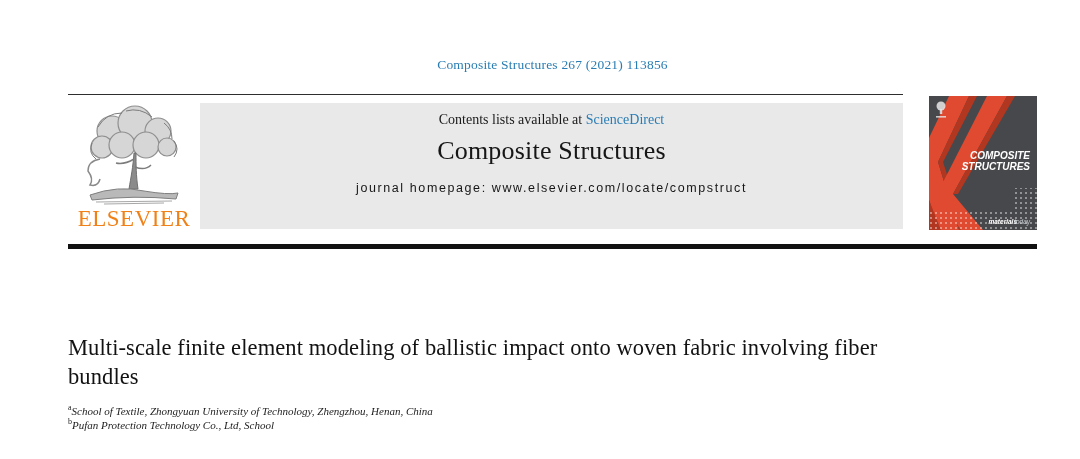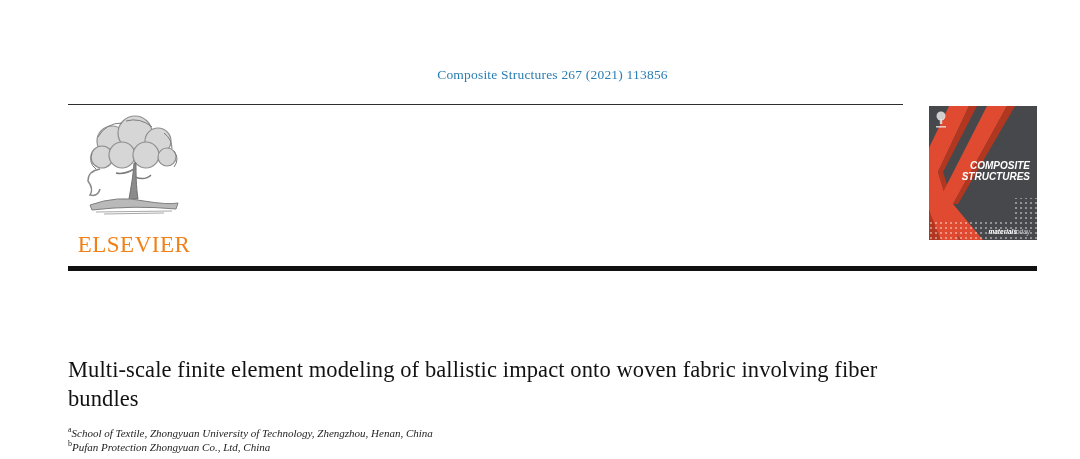--- a/index.html
+++ b/index.html
@@ -3,21 +3,21 @@
 <meta charset="utf-8">
 <style>
   * { margin: 0; padding: 0; box-sizing: border-box; }
   html, body { background: #ffffff; }
   body {
     width: 1080px; height: 459px;
     font-family: "Liberation Serif", serif;
     color: #1c1c1c;
     overflow: hidden;
   }
-  .page { width: 1080px; height: 459px; padding: 10px 43px 0 68px; position: relative; }
+  .page { width: 1080px; height: 459px; padding: 0 43px 0 68px; position: relative; }
 
   
   .citation {
     padding-top: 57px;
     text-align: center;
     font-size: 13.5px;
     color: #2a7db3;
     letter-spacing: 0.2px;
   }
 
@@ -32,21 +32,21 @@
   .logo-block {
     width: 132px;
     display: flex; flex-direction: column; align-items: center;
     padding-top: 2px;
   }
   .elsevier-word {
     font-size: 23px;
     color: #f08119;
     letter-spacing: 0.5px;
     line-height: 1;
-    margin-top: 18px;
+    margin-top: 2px;
   }
   .banner {
     flex: 1;
     background: #e9e9ea;
     height: 126px;
     text-align: center;
     padding-top: 9px;
   }
   .banner-line1 { font-size: 14px; color: #1a1a1a; }
   .banner-line1 .link { color: #2a7db3; }
@@ -112,20 +112,25 @@
           <path d="M22,54 q-12,2 -12,12 q6,8 2,14 q8,2 10,-6" fill="none" stroke="#8a8a8a" stroke-width="1.5"></path>
           <path d="M12,90 Q40,80 66,86 Q90,90 100,88 L98,94 Q56,90 14,95 Z" fill="#b9b9b9" stroke="#7f7f7f" stroke-width="1"></path>
           <g stroke="#909090" stroke-width="0.8">
             <line x1="18" y1="97" x2="94" y2="96"></line>
             <line x1="26" y1="99" x2="86" y2="98"></line>
           </g>
         </svg>
         <div class="elsevier-word">ELSEVIER</div>
       </div>
 
+      <div class="banner">
+        <div class="banner-line1"><span>Contents lists available at </span><span class="link">ScienceDirect</span></div>
+        <div class="banner-title">Composite Structures</div>
+        <div class="banner-homepage"><span>journal homepage: </span><span>www.elsevier.com/locate/compstruct</span></div>
+      </div>
     </div>
 
     <div class="cover-block">
       <svg width="108" height="134" viewBox="0 0 108 134">
         <rect x="0" y="0" width="108" height="134" fill="#47484c"></rect>
         <polygon points="20,0 40,0 9,66 30,134 10,134 0,104 0,42" fill="#e04a30"></polygon>
         <polygon points="40,0 48,0 14,66 36,134 30,134 9,66" fill="#b23720"></polygon>
         <polygon points="58,0 78,0 24,98 54,134 32,134 8,98" fill="#e04a30"></polygon>
         <polygon points="78,0 86,0 29,98 24,98" fill="#b23720"></polygon>
         <polygon points="0,104 12,134 0,134" fill="#b23720"></polygon>
@@ -156,16 +161,16 @@
   <div class="thick-rule"></div>
 
   <div class="title-row">
     <h1 class="article-title">Multi-scale finite element modeling of ballistic impact onto woven fabric involving fiber bundles</h1>
 
   </div>
 
 
   <div class="affiliations">
     <div class="affil"><sup>a</sup><span>School of Textile, Zhongyuan University of Technology, Zhengzhou, Henan, China</span></div>
-    <div class="affil"><sup>b</sup><span>Pufan Protection Zhongyuan Co., Ltd, China</span></div>
+    <div class="affil"><sup>b</sup><span>Pufan Protection Technology Co., Ltd, School</span></div>
   </div>
 
 </div>
 
 </body></html>

